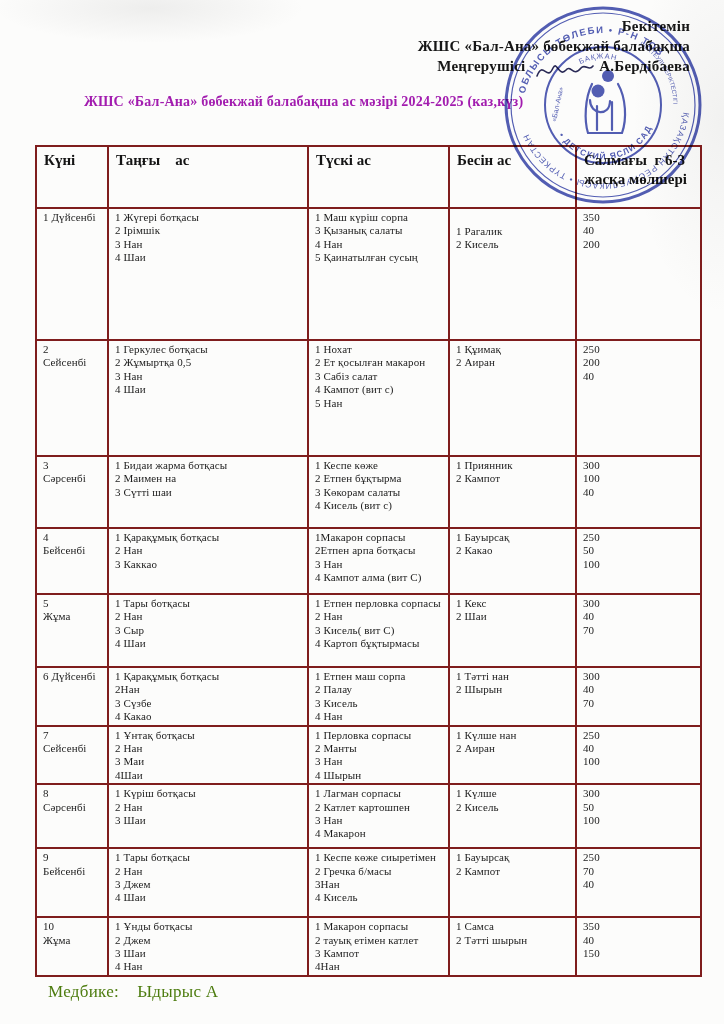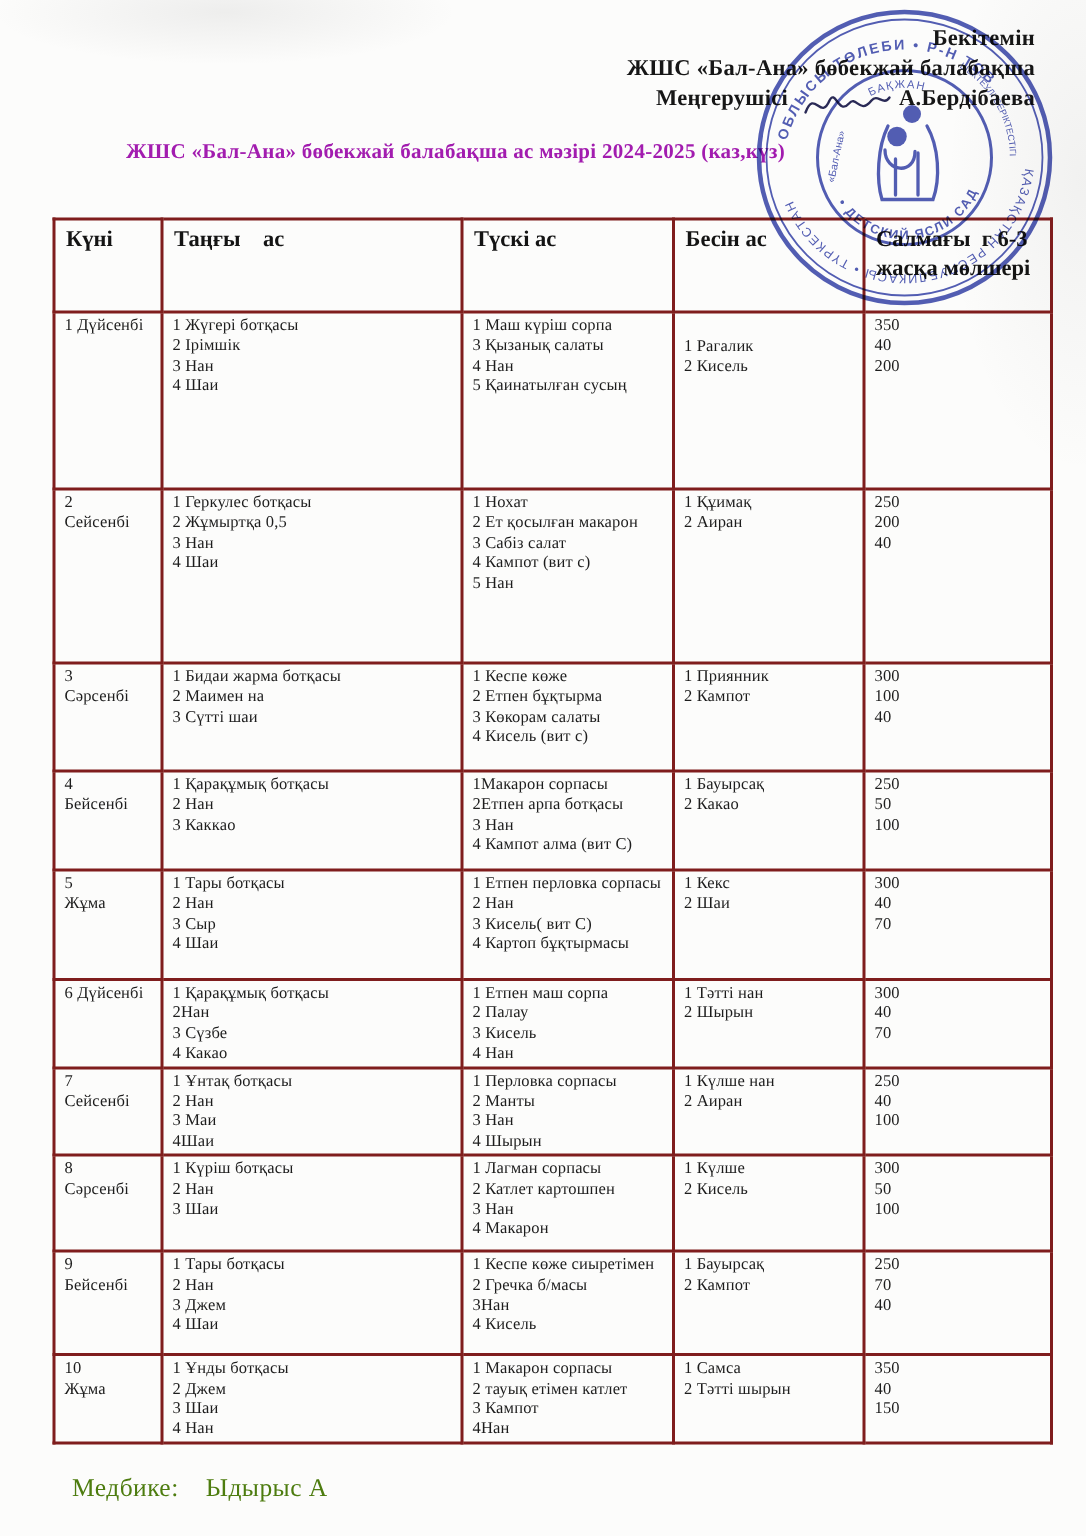--- a/index.html
+++ b/index.html
@@ -38,21 +38,21 @@
     font-size:15px;font-weight:bold;text-align:left;
     padding:4px 4px 4px 7px;white-space:pre-wrap;line-height:1.25;color:#141414;
   }
   thead tr{height:62px;}
   table.menu td{
     font-size:11px;line-height:1.22;padding:2px 3px 1px 6px;
     white-space:pre-line;letter-spacing:.1px;
   }
   td[data-name="weights-cell"]{font-size:12px;line-height:1.3;padding-left:8px;}
   td[data-name="day-cell"]{padding-left:4px;}
-  #menu-tbody tr:nth-child(1){height:118px;}
+  #menu-tbody tr:nth-child(1){height:132px;}
   #menu-tbody tr:nth-child(2){height:116px;}
   #menu-tbody tr:nth-child(3){height:72px;}
   #menu-tbody tr:nth-child(4){height:66px;}
   #menu-tbody tr:nth-child(5){height:73px;}
   #menu-tbody tr:nth-child(6){height:57px;}
   #menu-tbody tr:nth-child(7){height:56px;}
   #menu-tbody tr:nth-child(8){height:64px;}
   #menu-tbody tr:nth-child(9){height:69px;}
   #menu-tbody tr:nth-child(10){height:52px;}
   #menu-tbody tr:nth-child(1) td[data-name="snack-cell"]{padding-top:16px;}

